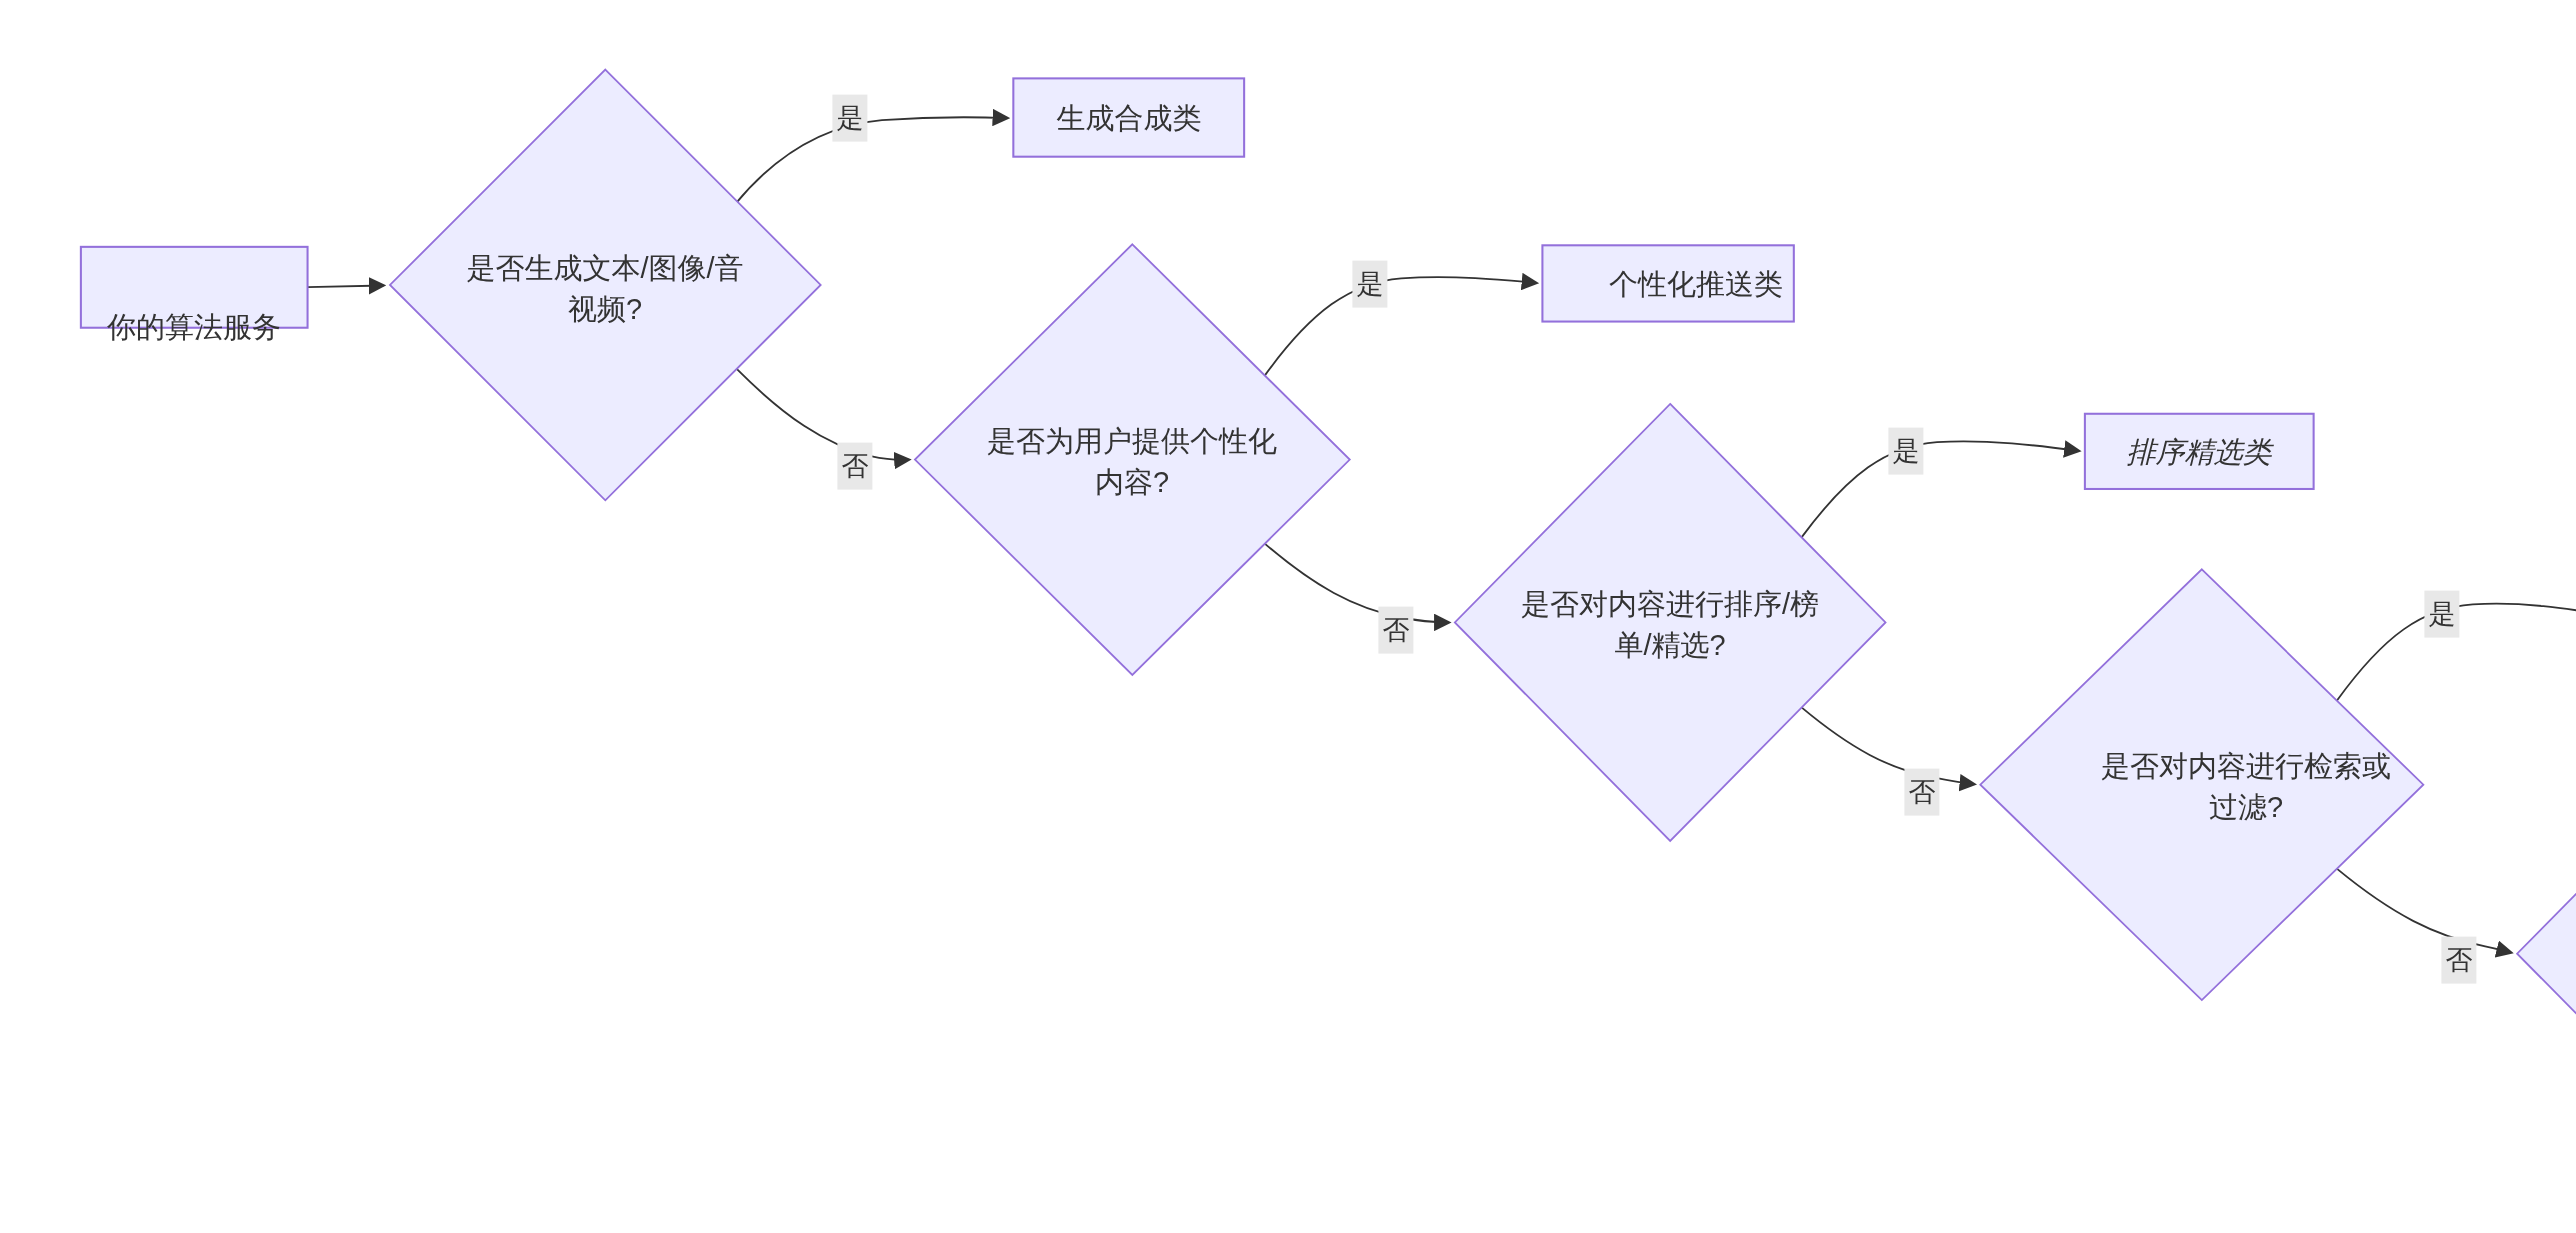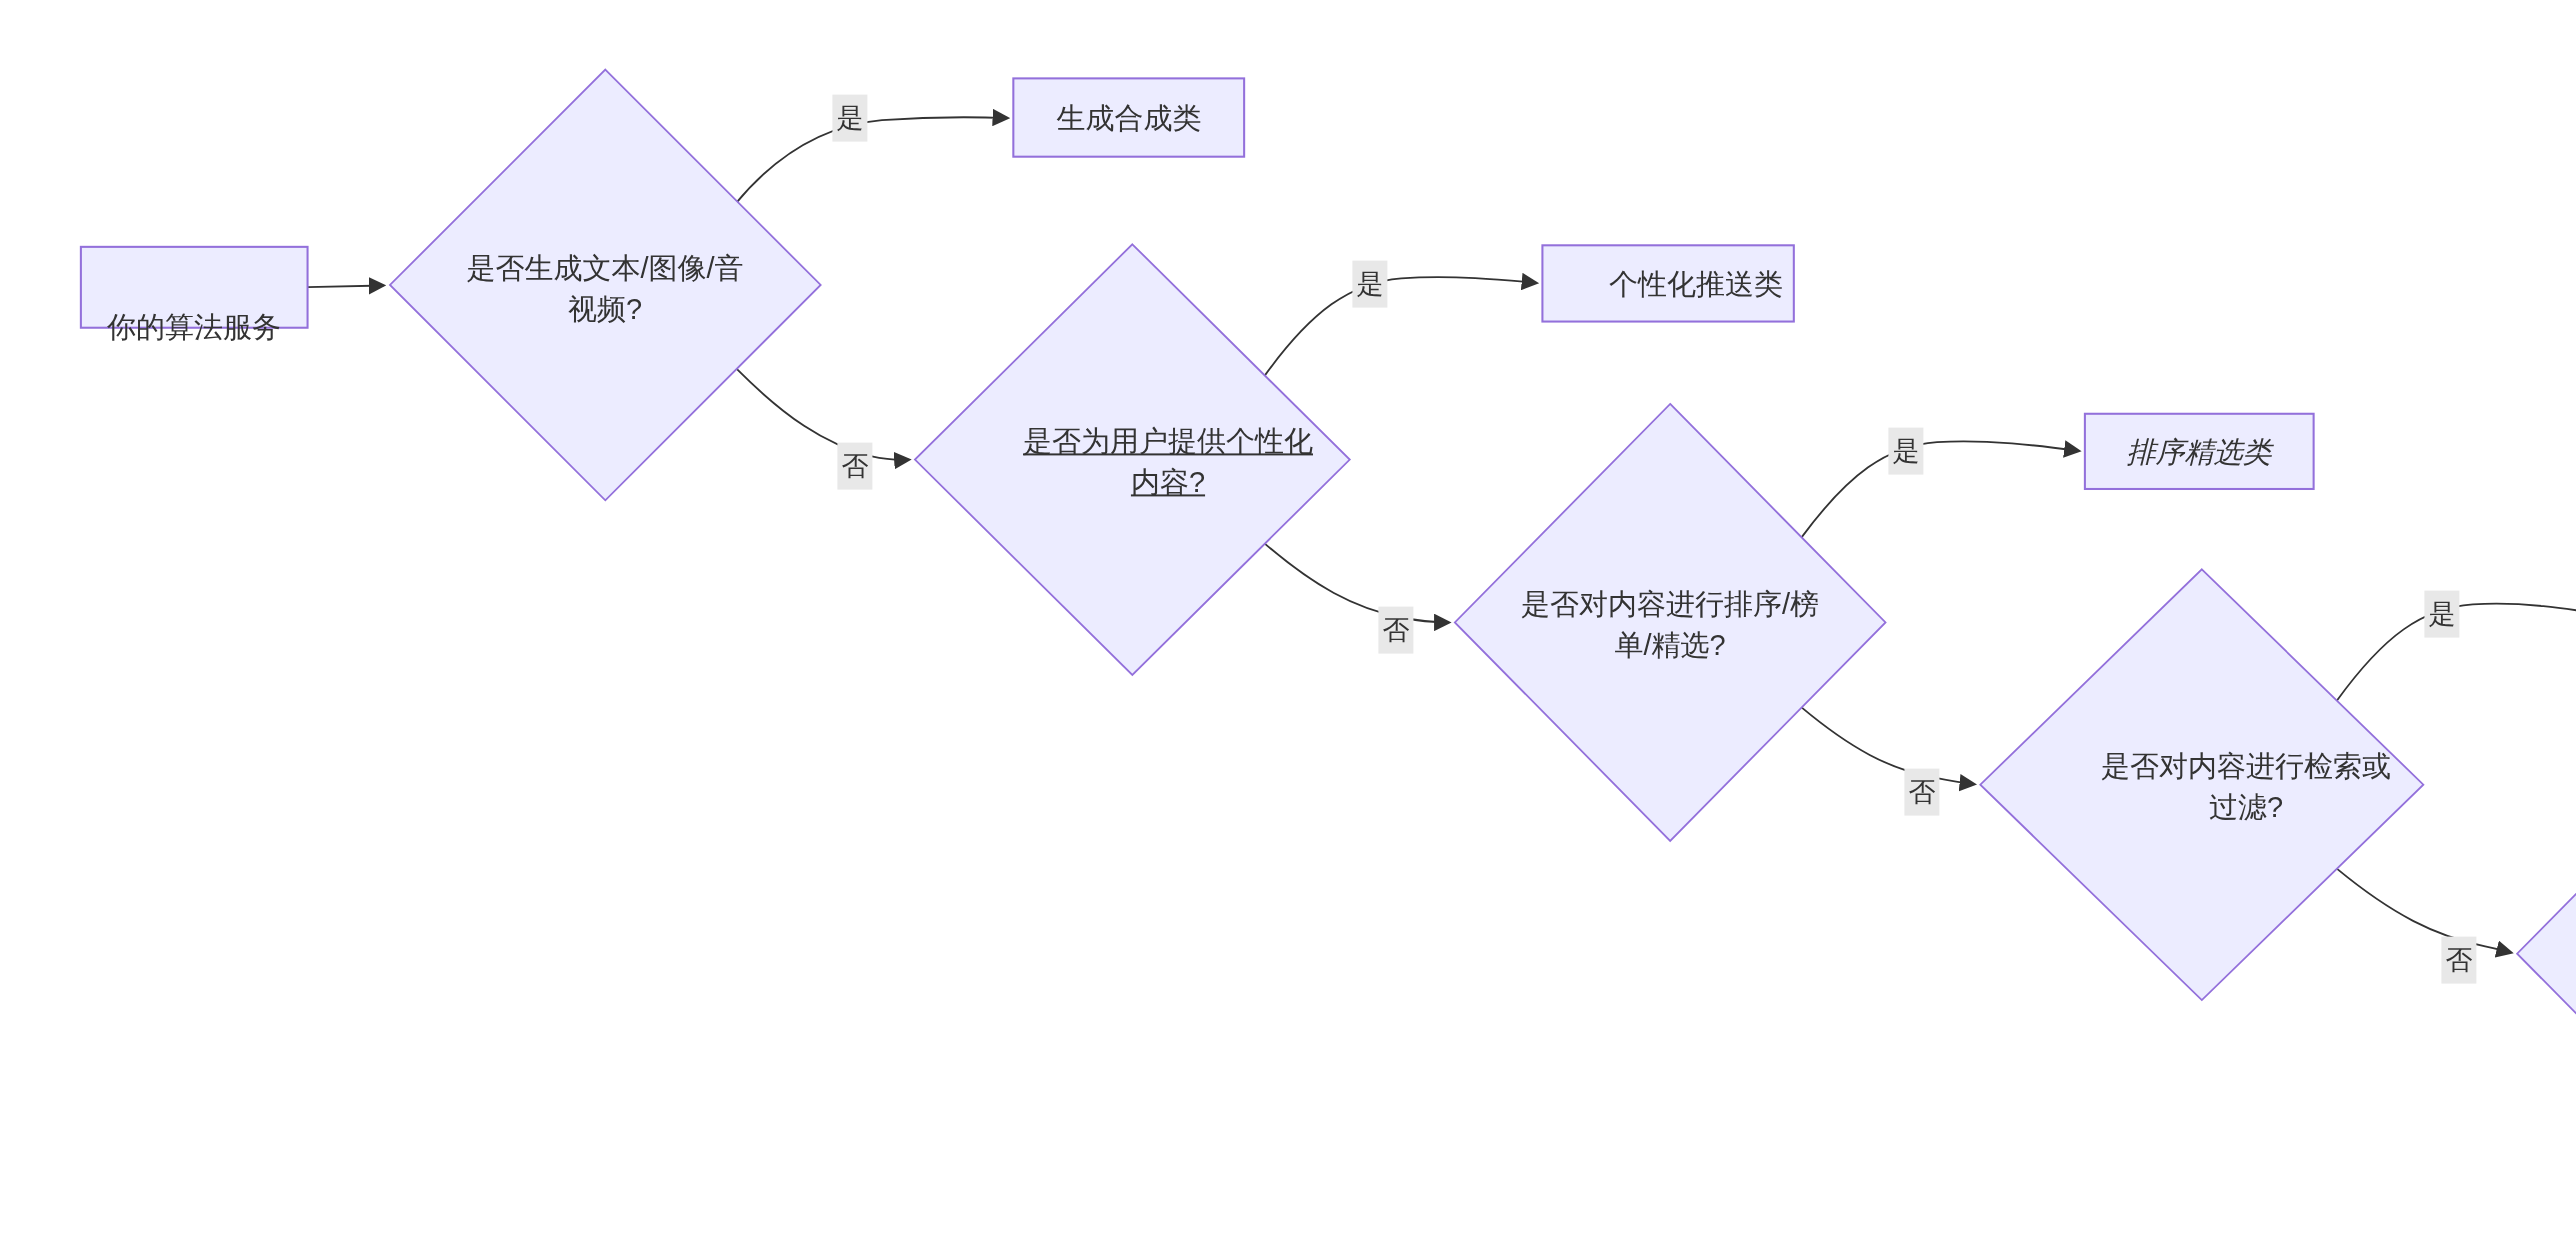--- a/index.html
+++ b/index.html
@@ -70,21 +70,21 @@
       <rect x="5061" y="1121" width="449" height="145" stroke-width="4"></rect>
       <polygon stroke-width="3.5" points="5296,1436 5706,1851 5296,2266 4886,1851"></polygon>
       <rect x="6095" y="1594" width="420" height="147" stroke-width="4"></rect>
       <rect x="5901" y="1902" width="801" height="230" stroke-width="4"></rect>
     </g>
   </svg>
 
   <div class="node-label" style="left:194px;top:287px;width:216px;margin-top:40px;">你的算法服务</div>
   <div class="node-label" style="left:605px;top:289px;width:301px;">是否生成文本/图像/音视频?</div>
   <div class="node-label" style="left:1129px;top:118px;width:227px;">生成合成类</div>
-  <div class="node-label" style="left:1168px;top:462px;width:307px;text-decoration:underline;">是否为用户提供个性化内容?</div>
+  <div class="node-label" style="left:1132px;top:462px;width:307px;">是否为用户提供个性化内容?</div>
   <div class="node-label" style="left:1668px;top:284px;width:247px;margin-left:28px;">个性化推送类</div>
   <div class="node-label" style="left:1670px;top:625px;width:327px;">是否对内容进行排序/榜单/精选?</div>
   <div class="node-label" style="left:2199px;top:452px;width:227px;font-style:italic;">排序精选类</div>
   <div class="node-label" style="left:2202px;top:787px;width:307px;margin-left:44px;">是否对内容进行检索或过滤?</div>
 
   <div class="edge-label" style="left:850px;top:118px;">是</div>
   <div class="edge-label" style="left:855px;top:466px;">否</div>
   <div class="edge-label" style="left:1370px;top:284px;">是</div>
   <div class="edge-label" style="left:1396px;top:630px;">否</div>
   <div class="edge-label" style="left:1906px;top:451px;">是</div>

